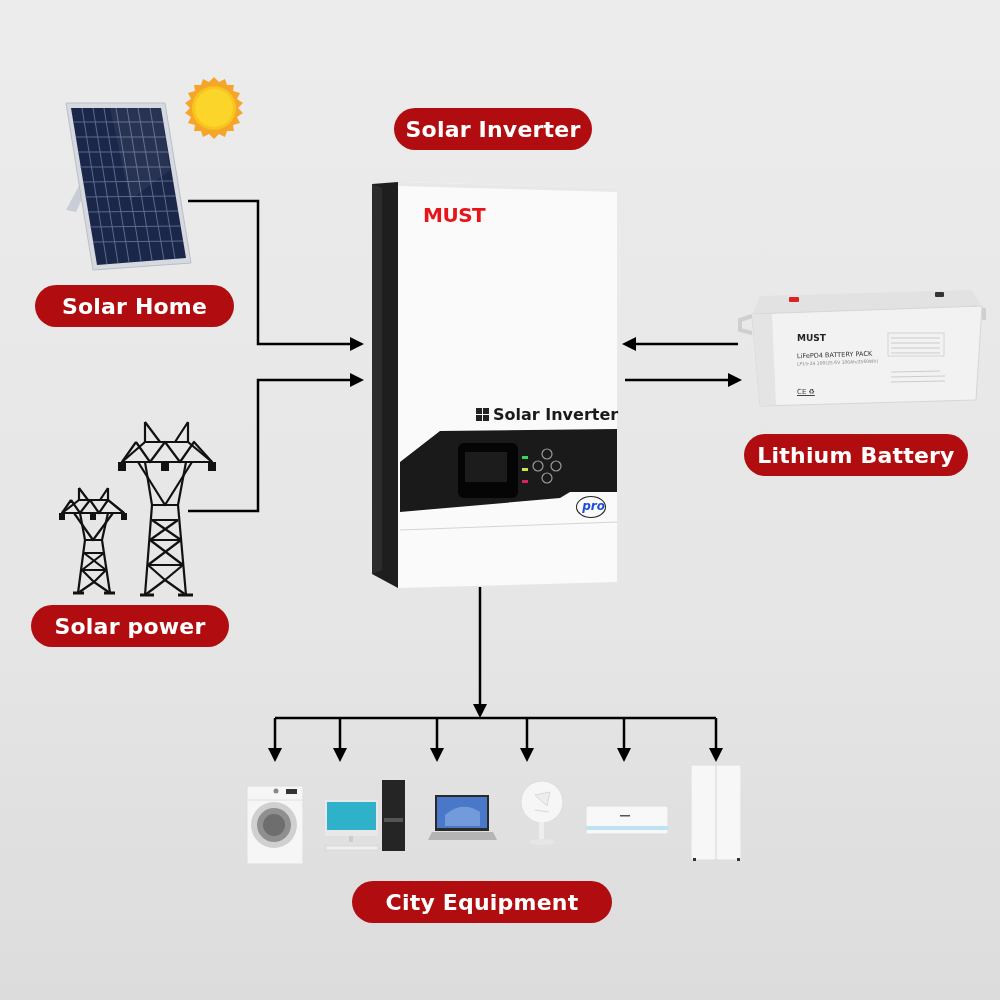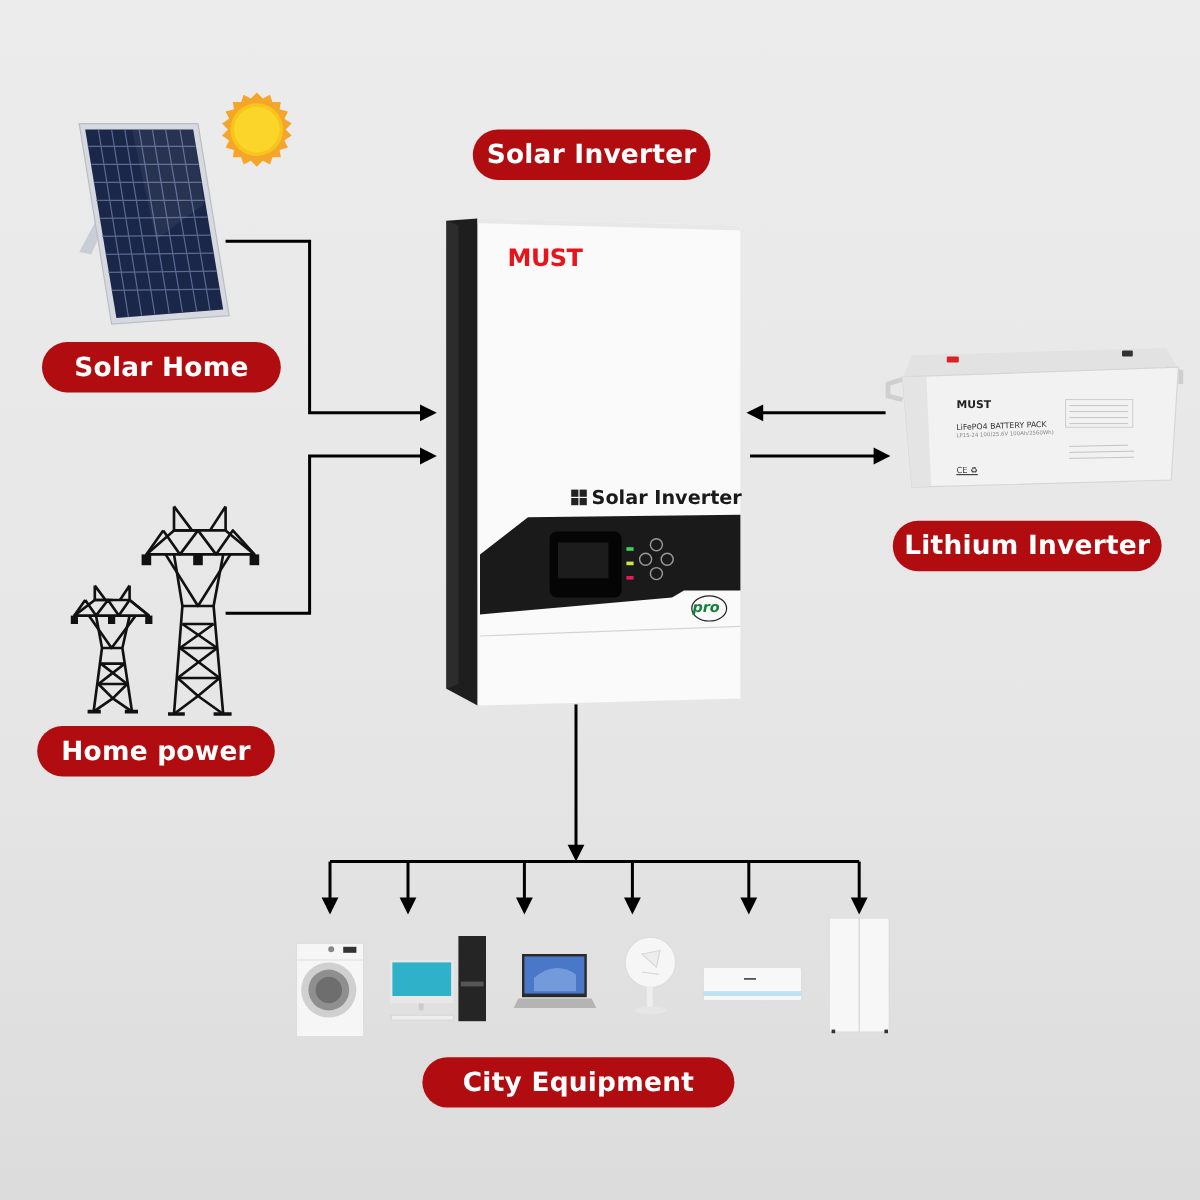--- a/index.html
+++ b/index.html
@@ -151,21 +151,21 @@
 <div class="abs" style="left:423px;top:203px;color:#e8141c;font-family:'DejaVu Sans',sans-serif;font-weight:bold;font-size:20px;letter-spacing:-0.5px;">MUST</div>
 <div class="abs" style="left:476px;top:405px;display:flex;align-items:center;gap:4px;">
   <span style="display:inline-grid;grid-template-columns:6px 6px;gap:1px;">
     <i style="width:6px;height:6px;background:#222;display:block"></i>
       <i style="width:6px;height:6px;background:#222;display:block"></i>
     <i style="width:6px;height:6px;background:#222;display:block"></i>
       <i style="width:6px;height:6px;background:#222;display:block"></i>
   </span>
   <span style="font-family:'DejaVu Sans',sans-serif;font-weight:bold;font-size:16px;color:#1a1a1a;">Solar Inverter</span>
 </div>
-<div class="abs" style="left:576px;top:496px;width:28px;height:20px;border:1.5px solid #222;border-radius:50%;font-style:italic;font-weight:bold;font-size:12px;text-align:left;line-height:19px;color:#15803d;font-family:'DejaVu Sans',sans-serif;">pro</div>
+<div class="abs" style="left:576px;top:496px;width:28px;height:20px;border:1.5px solid #222;border-radius:50%;font-style:italic;font-weight:bold;font-size:12px;text-align:right;line-height:19px;color:#1d4ed8;font-family:'DejaVu Sans',sans-serif;">pro</div>
 <div class="abs" style="left:522px;top:456px;">
   <div id="led0" style="width: 6px; height: 3px; margin-bottom: 9px; background: rgb(57, 212, 90);"></div>
   <div id="led1" style="width: 6px; height: 3px; margin-bottom: 9px; background: rgb(200, 232, 74);"></div>
   <div id="led2" style="width: 6px; height: 3px; background: rgb(224, 32, 90);"></div>
 </div>
 
 <svg width="1000" height="1000" viewBox="0 0 1000 1000" style="pointer-events:none">
   <polygon points="760,296 972,290 982,307 752,316" fill="#e2e2e2"></polygon>
   <rect x="789" y="297" width="10" height="5" fill="#d22" rx="1"></rect>
   <rect x="935" y="292" width="9" height="5" fill="#333" rx="1"></rect>
@@ -233,15 +233,15 @@
   <g>
     <rect x="691" y="765" width="50" height="95" fill="#f7f7f7" stroke="#ddd"></rect>
     <line x1="716" y1="765" x2="716" y2="860" stroke="#d5d5d5"></line>
     <rect x="693" y="858" width="3" height="3" fill="#333"></rect>
     <rect x="737" y="858" width="3" height="3" fill="#333"></rect>
   </g>
 </svg>
 
 <div class="pill" style="left:394px;top:108px;width:198px;">Solar Inverter</div>
 <div class="pill" style="left:35px;top:285px;width:199px;">Solar Home</div>
-<div class="pill" style="left:31px;top:605px;width:198px;">Home power</div>
-<div class="pill" style="left:744px;top:434px;width:224px;">Lithium Inverter</div>
+<div class="pill" style="left:31px;top:605px;width:198px;">Solar power</div>
+<div class="pill" style="left:744px;top:434px;width:224px;">Lithium Battery</div>
 <div class="pill" style="left:352px;top:881px;width:260px;">City Equipment</div>
 
 </body></html>

